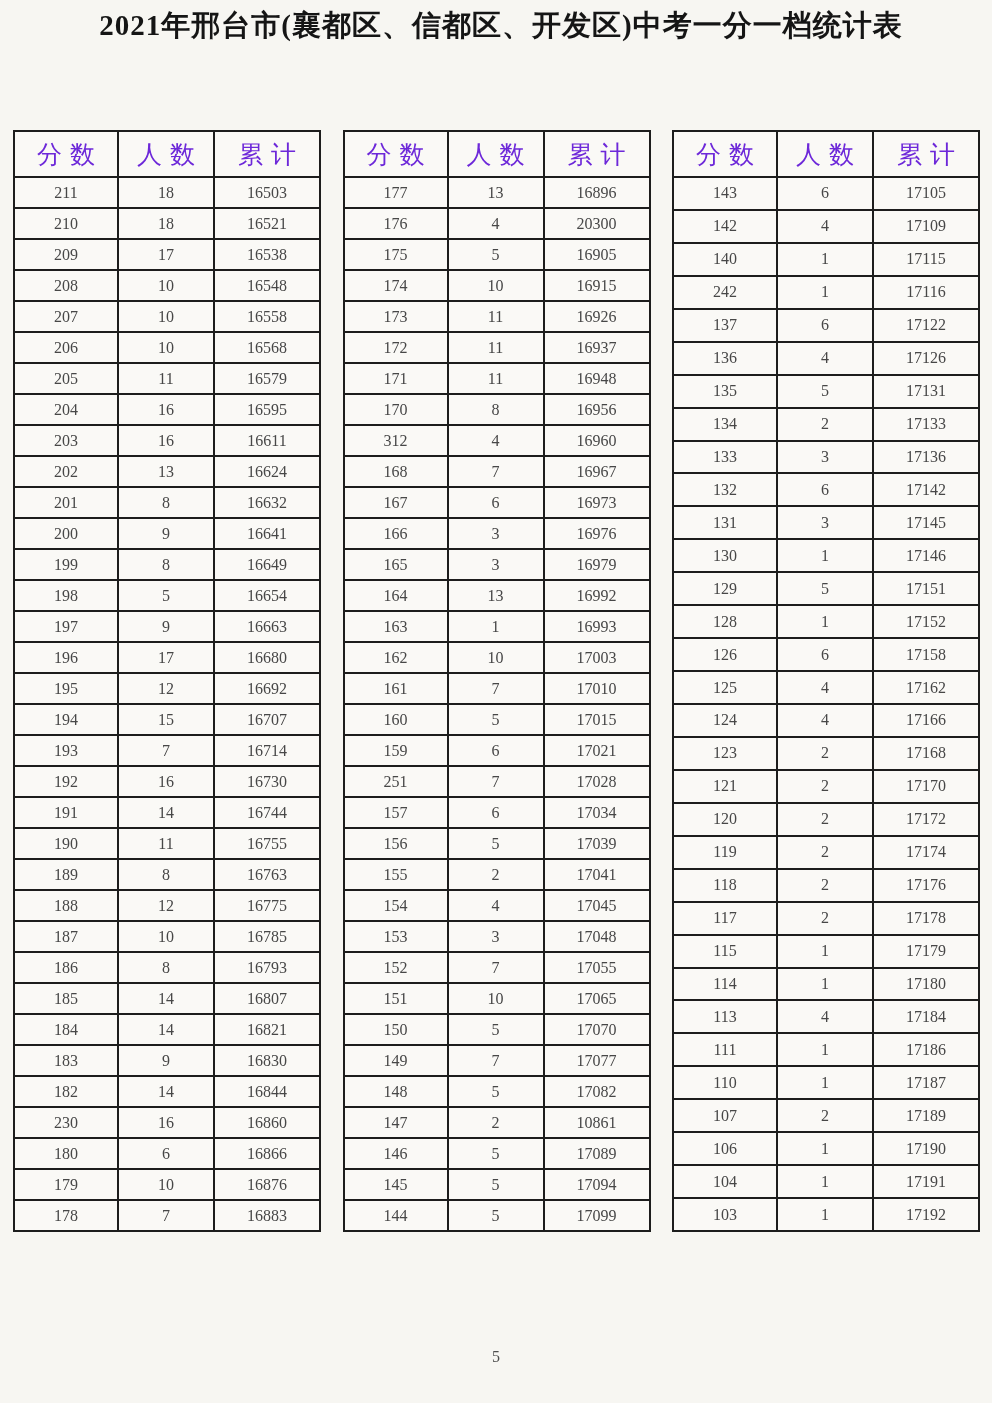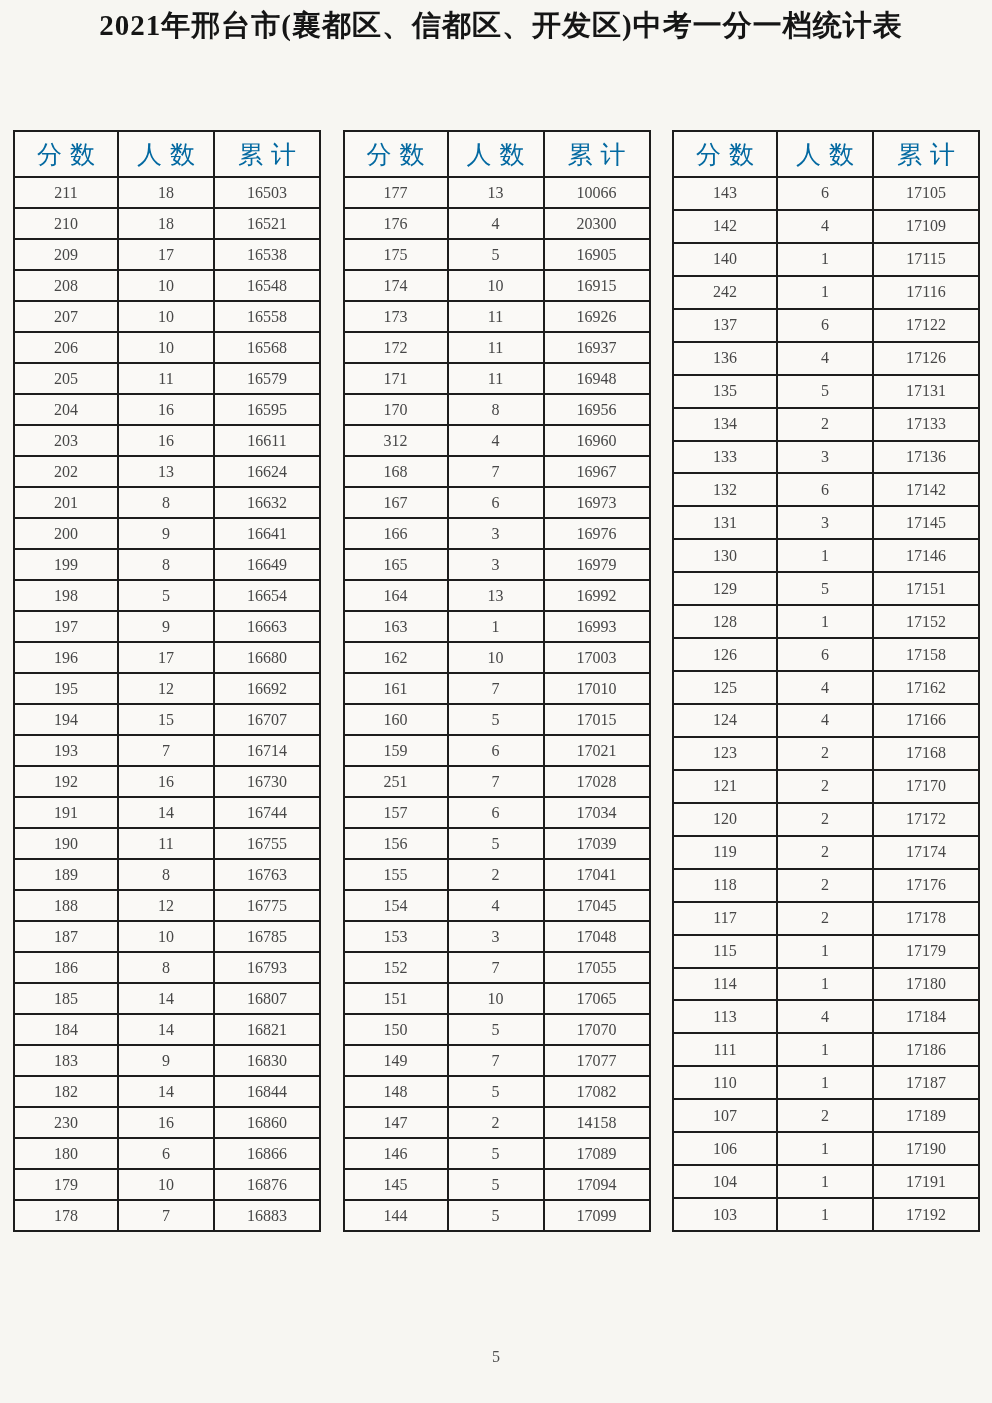--- a/index.html
+++ b/index.html
@@ -46,21 +46,21 @@
   table.score-table th,
   table.score-table td {
     border: 2px solid #1d1d1d;
     text-align: center;
     vertical-align: middle;
   }
   table.score-table th {
     height: 46px;
     font-size: 25px;
     font-weight: normal;
-    color: #0369a1;
+    color: #6d28d9;
     letter-spacing: 0.32em;
     text-indent: 0.32em;
     border-radius: 11px;
   }
   table.score-table td {
     height: 31px;
     font-size: 16px;
     color: #474747;
   }
   .page-number {
@@ -277,21 +277,21 @@
           <tr>
             <th>分数</th>
             <th>人数</th>
             <th>累计</th>
           </tr>
         </thead>
       <tbody>
           <tr>
             <td>177</td>
             <td>13</td>
-            <td>10066</td>
+            <td>16896</td>
           </tr>
           <tr>
             <td>176</td>
             <td>4</td>
             <td>20300</td>
           </tr>
           <tr>
             <td>175</td>
             <td>5</td>
             <td>16905</td>
@@ -427,21 +427,21 @@
             <td>17077</td>
           </tr>
           <tr>
             <td>148</td>
             <td>5</td>
             <td>17082</td>
           </tr>
           <tr>
             <td>147</td>
             <td>2</td>
-            <td>14158</td>
+            <td>10861</td>
           </tr>
           <tr>
             <td>146</td>
             <td>5</td>
             <td>17089</td>
           </tr>
           <tr>
             <td>145</td>
             <td>5</td>
             <td>17094</td>

